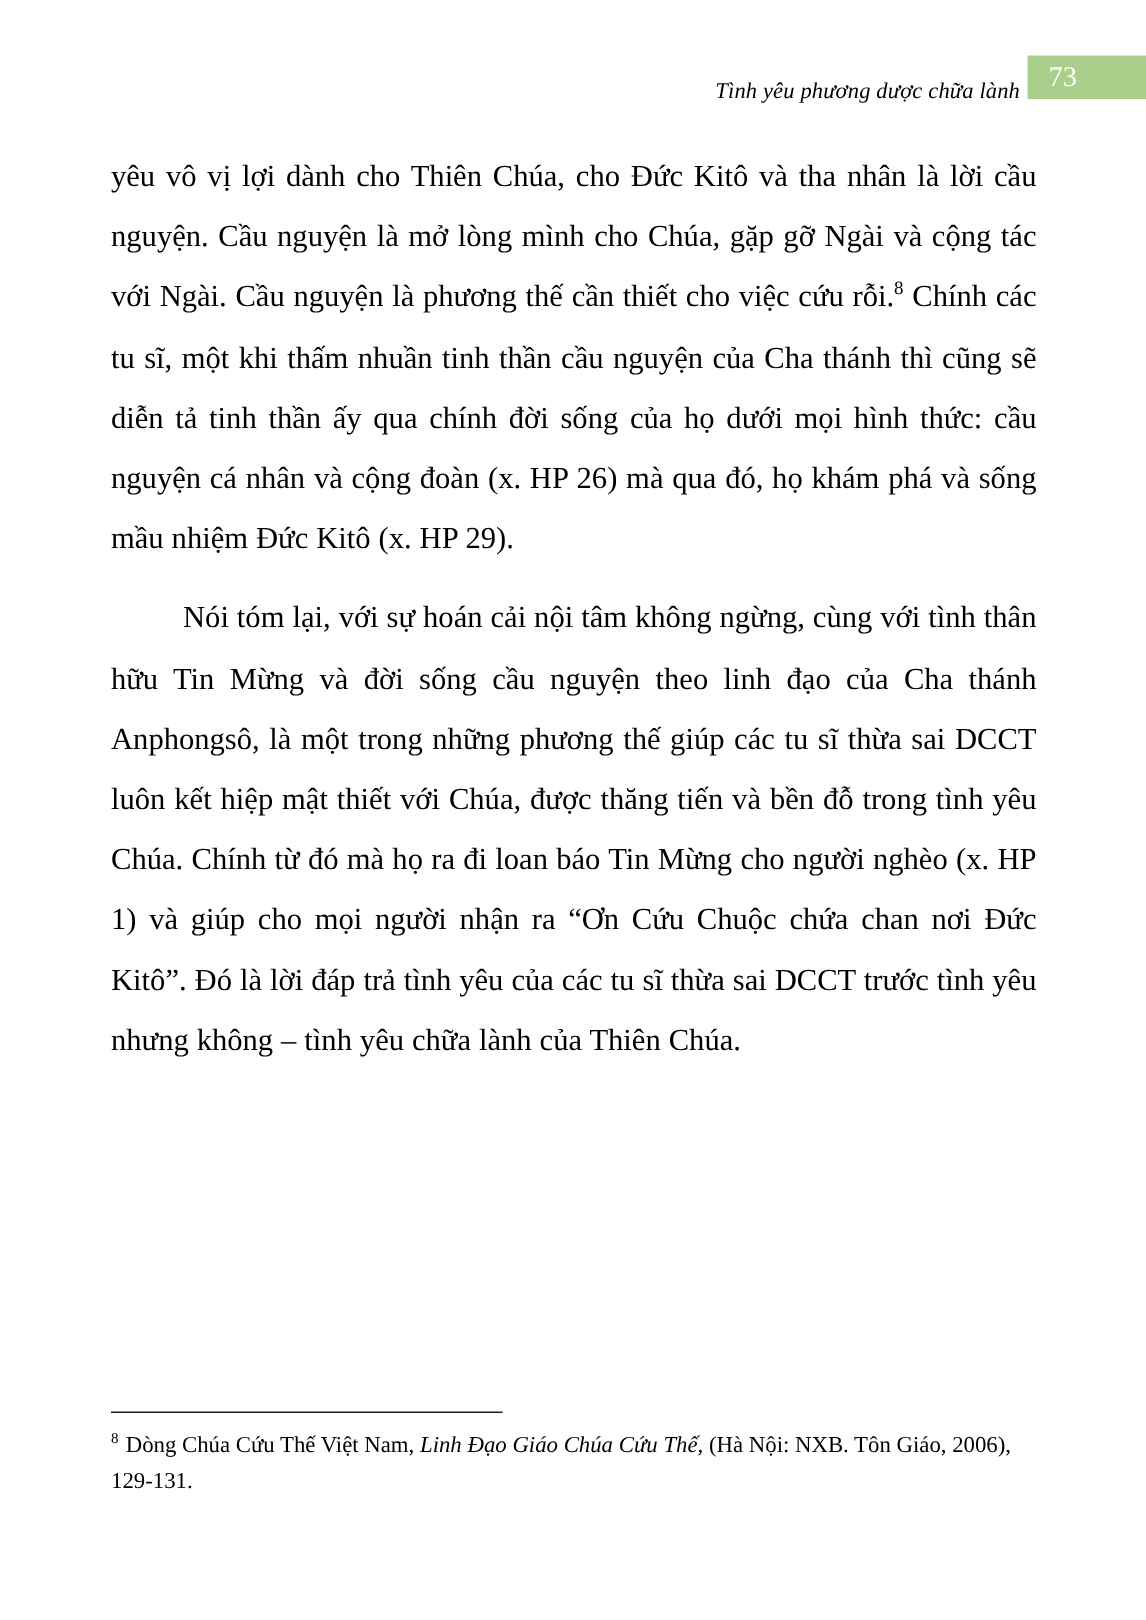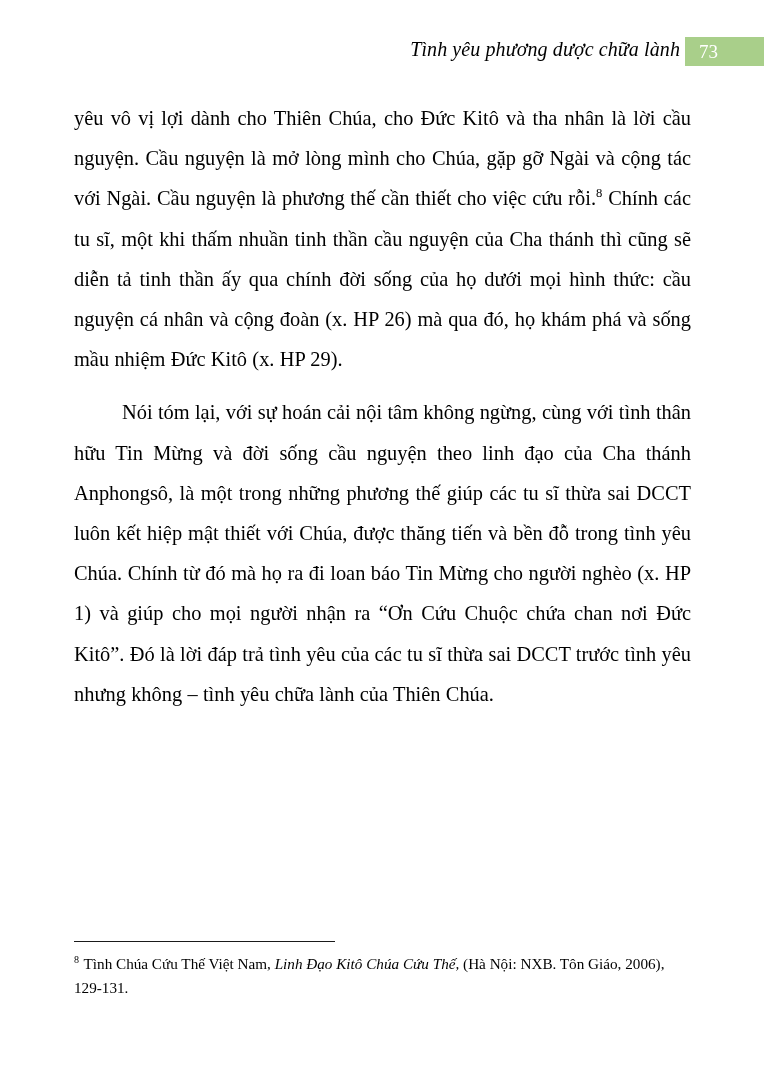--- a/index.html
+++ b/index.html
@@ -23,23 +23,23 @@
   .header {
     position: absolute;
     top: 34px;
     left: 0;
     width: 764px;
     height: 34px;
   }
   .header-title {
     position: absolute;
     right: 84px;
-    top: 0;
+    top: 12px;
     font-style: italic;
-    font-size: 20px;
+    font-size: 15px;
     line-height: 30px;
     letter-spacing: 0.1px;
     white-space: nowrap;
   }
   .page-number-box {
     position: absolute;
     left: 685px;
     top: 3px;
     width: 79px;
     height: 29px;
@@ -128,16 +128,16 @@
   <div class="body-block">
 
     <p class="para"><span>yêu vô vị lợi dành cho Thiên Chúa, cho Đức Kitô và tha nhân là lời cầu nguyện. Cầu nguyện là mở lòng mình cho Chúa, gặp gỡ Ngài và cộng tác với Ngài. Cầu nguyện là phương thế cần thiết cho việc cứu rỗi.</span><sup>8</sup><span> Chính các tu sĩ, một khi thấm nhuần tinh thần cầu nguyện của Cha thánh thì cũng sẽ diễn tả tinh thần ấy qua chính đời sống của họ dưới mọi hình thức: cầu nguyện cá nhân và cộng đoàn (x. HP 26) mà qua đó, họ khám phá và sống mầu nhiệm Đức Kitô (x. HP 29).</span></p>
 
     <p class="para indent"><span>Nói tóm lại, với sự hoán cải nội tâm không ngừng, cùng với tình thân hữu Tin Mừng và đời sống cầu nguyện theo linh đạo của Cha thánh Anphongsô, là một trong những phương thế giúp các tu sĩ thừa sai DCCT luôn kết hiệp mật thiết với Chúa, được thăng tiến và bền đỗ trong tình yêu Chúa. Chính từ đó mà họ ra đi loan báo Tin Mừng cho người nghèo (x. HP 1) và giúp cho mọi người nhận ra “Ơn Cứu Chuộc chứa chan nơi Đức Kitô”. Đó là lời đáp trả tình yêu của các tu sĩ thừa sai DCCT trước tình yêu nhưng không – tình yêu chữa lành của Thiên Chúa.</span></p>
 
   </div>
 
   <div class="footnote-area">
     <div class="footnote-rule"></div>
-    <p class="footnote-text"><sup>8</sup><span> Tình Chúa Cứu Thế Việt Nam, </span><span class="footnote-title">Linh Đạo Kitô Chúa Cứu Thế,</span><span> (Hà Nội: NXB. Tôn Giáo, 2006), 129-131.</span></p>
+    <p class="footnote-text"><sup>8</sup><span> Dòng Chúa Cứu Thế Việt Nam, </span><span class="footnote-title">Linh Đạo Giáo Chúa Cứu Thế,</span><span> (Hà Nội: NXB. Tôn Giáo, 2006), 129-131.</span></p>
   </div>
 
 </div>
 
 </body></html>

